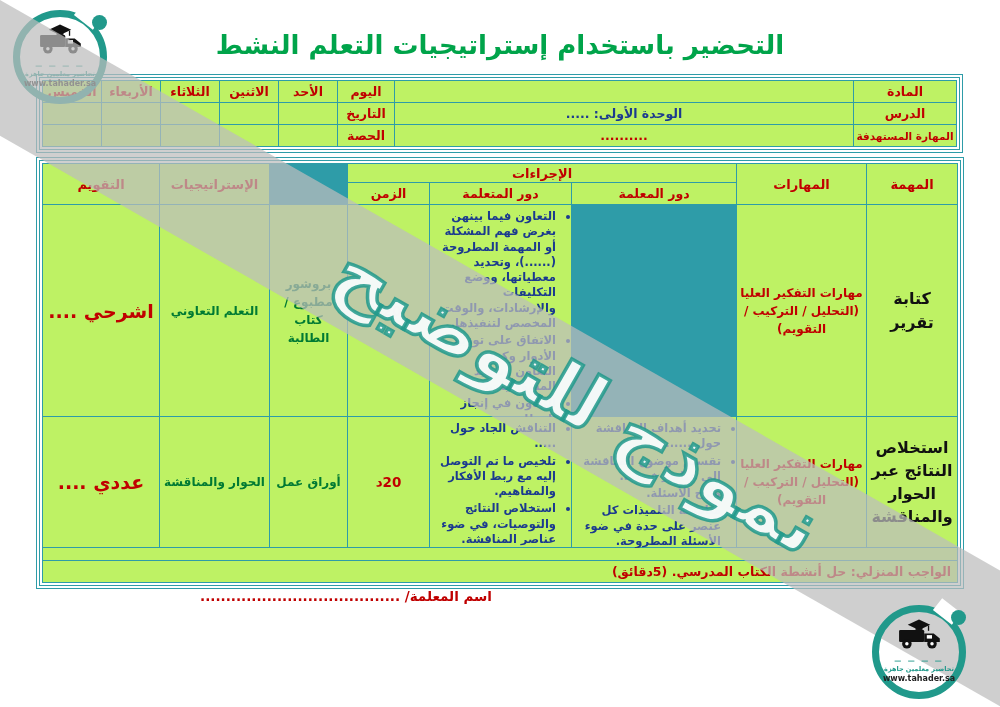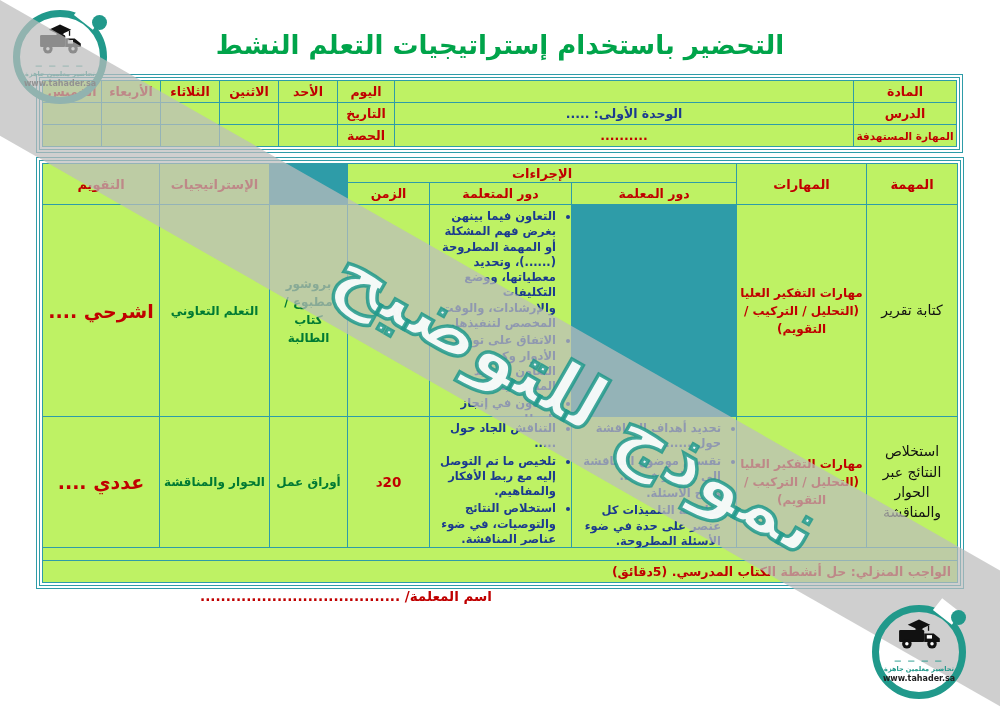--- a/index.html
+++ b/index.html
@@ -36,21 +36,21 @@
   .red-lbl.small { font-size: 10.5px; }
   .blue-val { color: #1B3A8F; font-weight: bold; font-size: 12.5px; }
   .red-val  { color: #C00000; font-weight: bold; font-size: 12.5px; }
   
   #main-grid {
     grid-template-columns: 90px 129px 164px 141px 81px 77px 109px 116px;
     grid-template-rows: 18px 21px 211px 130px 12px 21px;
   }
   .hdr { display:flex; align-items:center; justify-content:center; color:#C00000; font-weight:bold; font-size:13px; }
   .body-center { display:flex; align-items:center; justify-content:center; text-align:center; padding:2px; }
-  .task-txt  { color:#111; font-weight:normal; font-size:14px; line-height:1.45; }
+  .task-txt  { color:#111; font-weight:bold; font-size:16px; line-height:1.45; }
   .skill-txt { color:#C00000; font-weight:bold; font-size:12px; line-height:1.5; }
   .green-txt { color:#007A33; font-weight:bold; font-size:12px; line-height:1.5; }
   .time-txt  { color:#C00000; font-weight:bold; font-size:13.5px; }
   .eval-txt  { color:#C00000; font-weight:bold; font-size:19px; }
   ul.blist {
     list-style: disc outside; padding: 4px 15px 2px 3px;
     color: #1B3A8F; font-weight: bold; font-size: 11.5px;
     text-align: right; line-height: 1.33;
   }
   ul.blist li { margin-bottom: 2px; }

